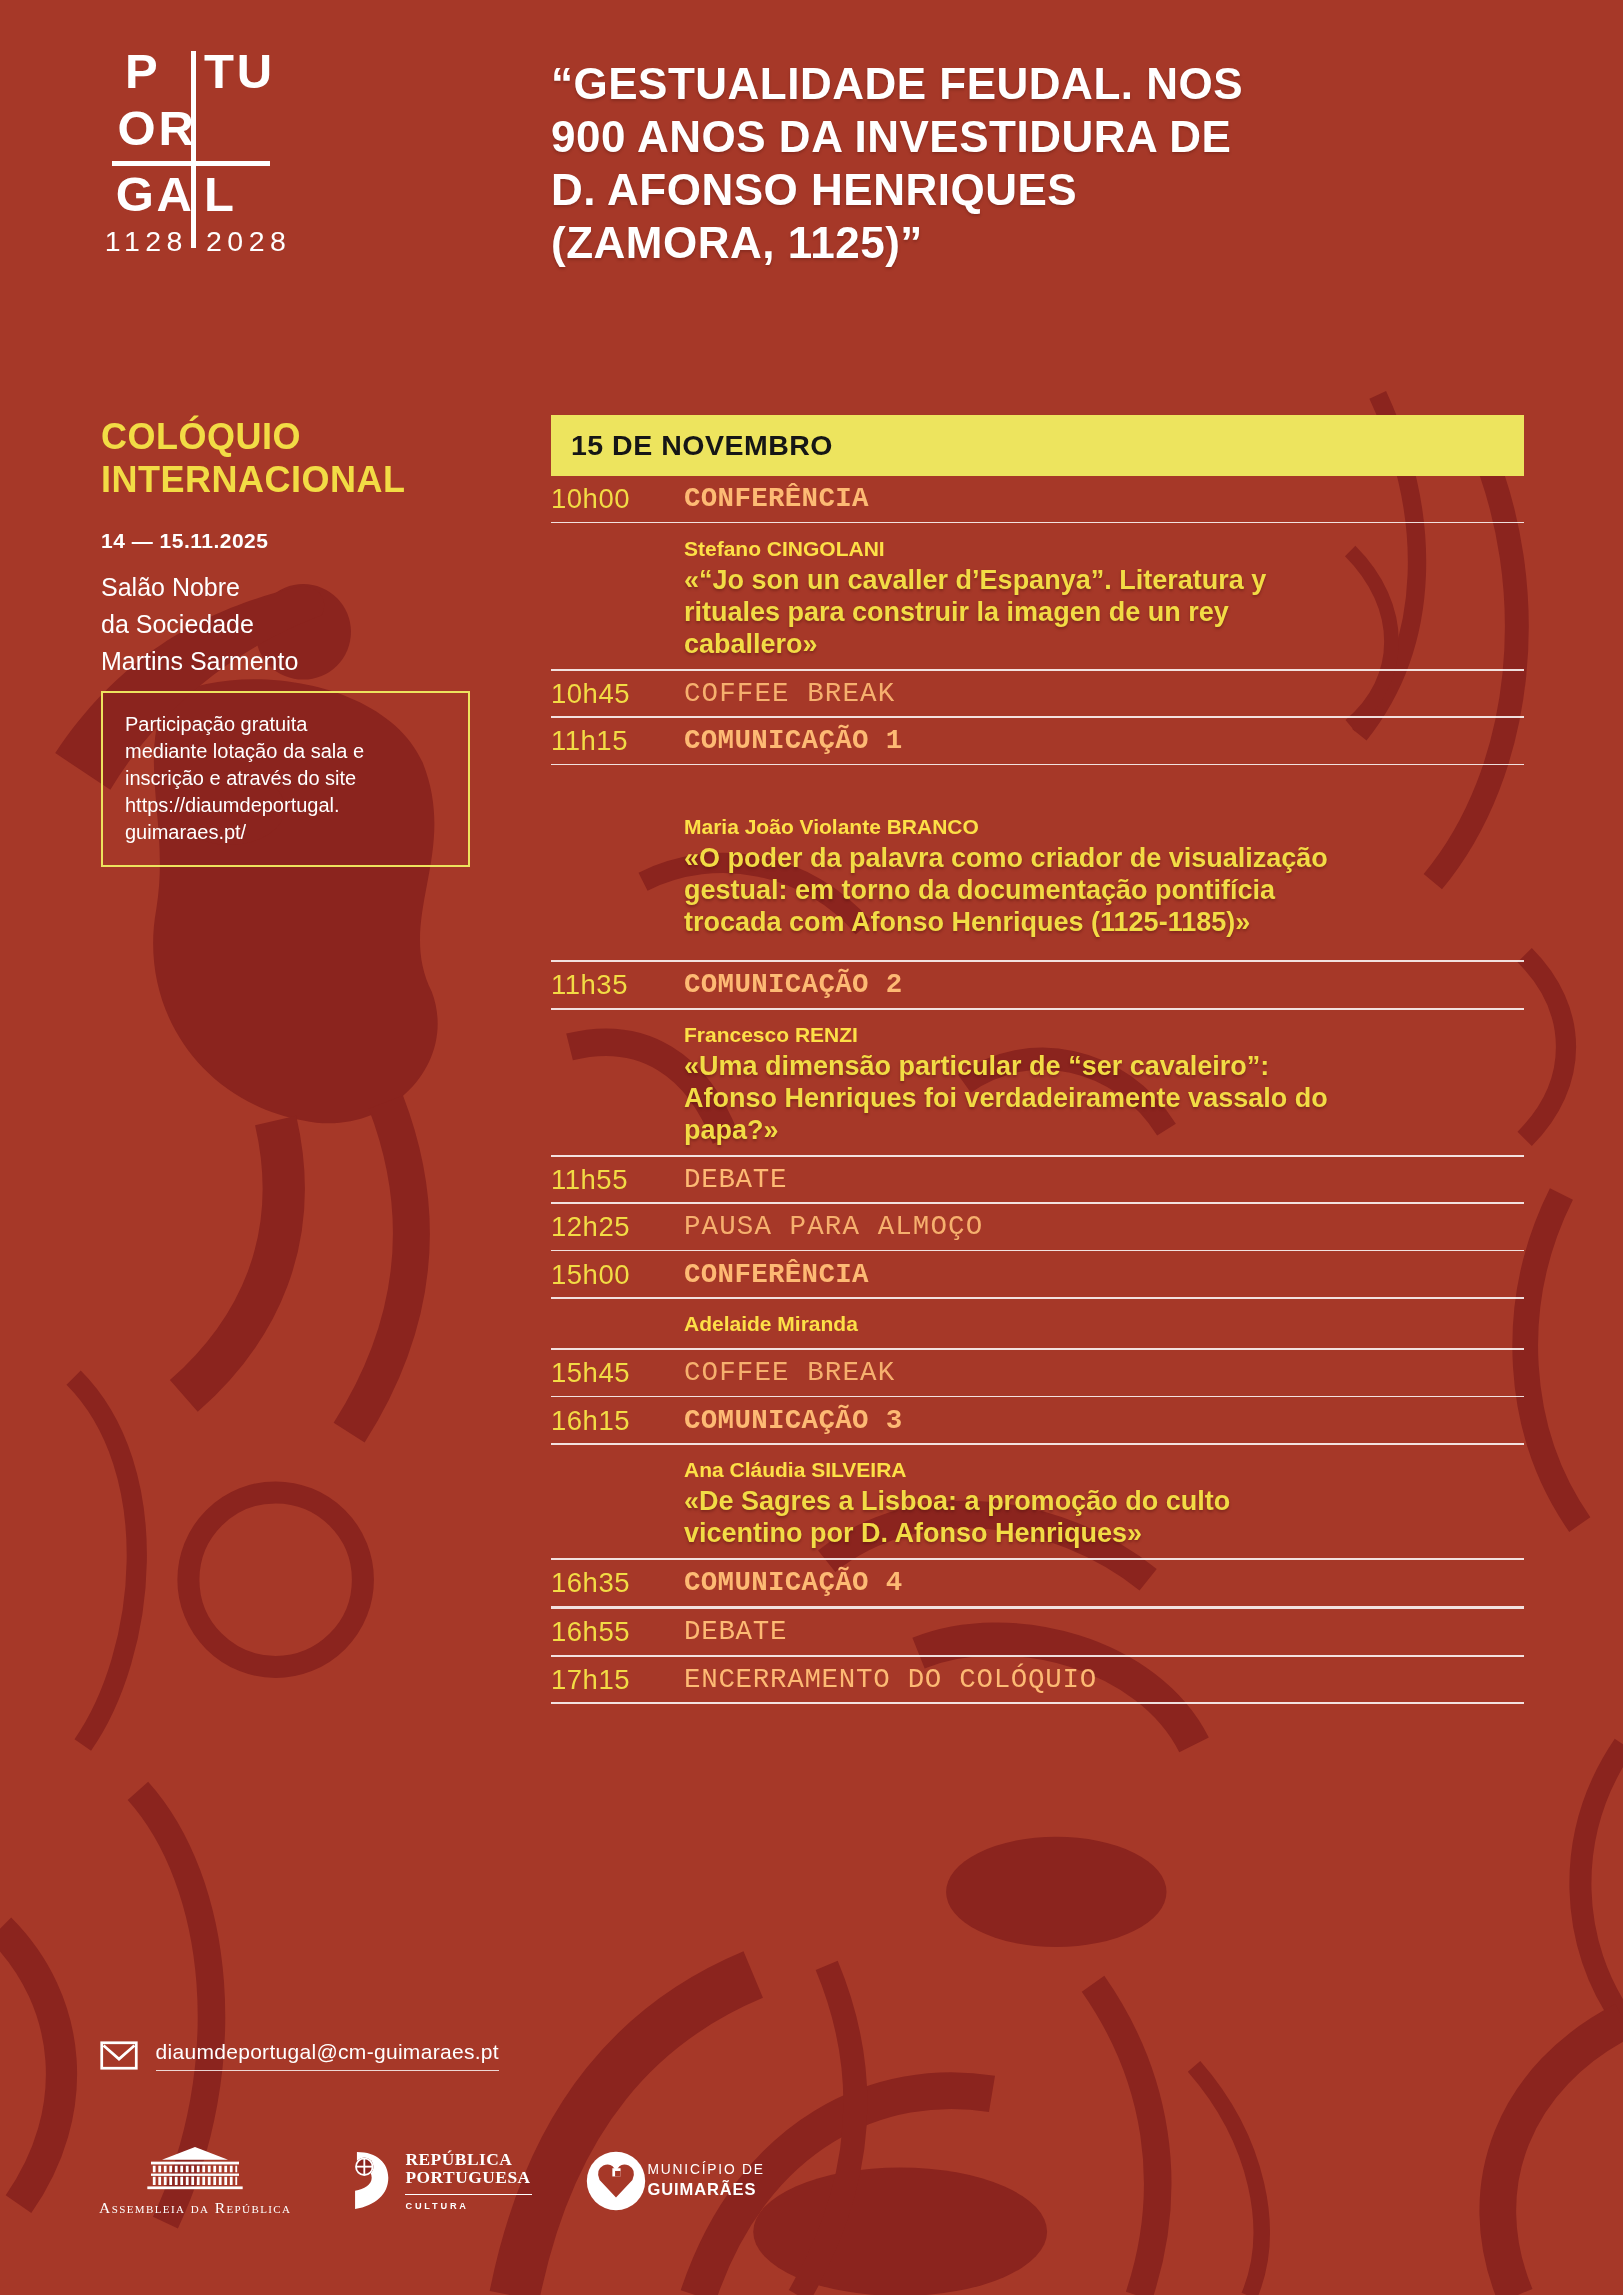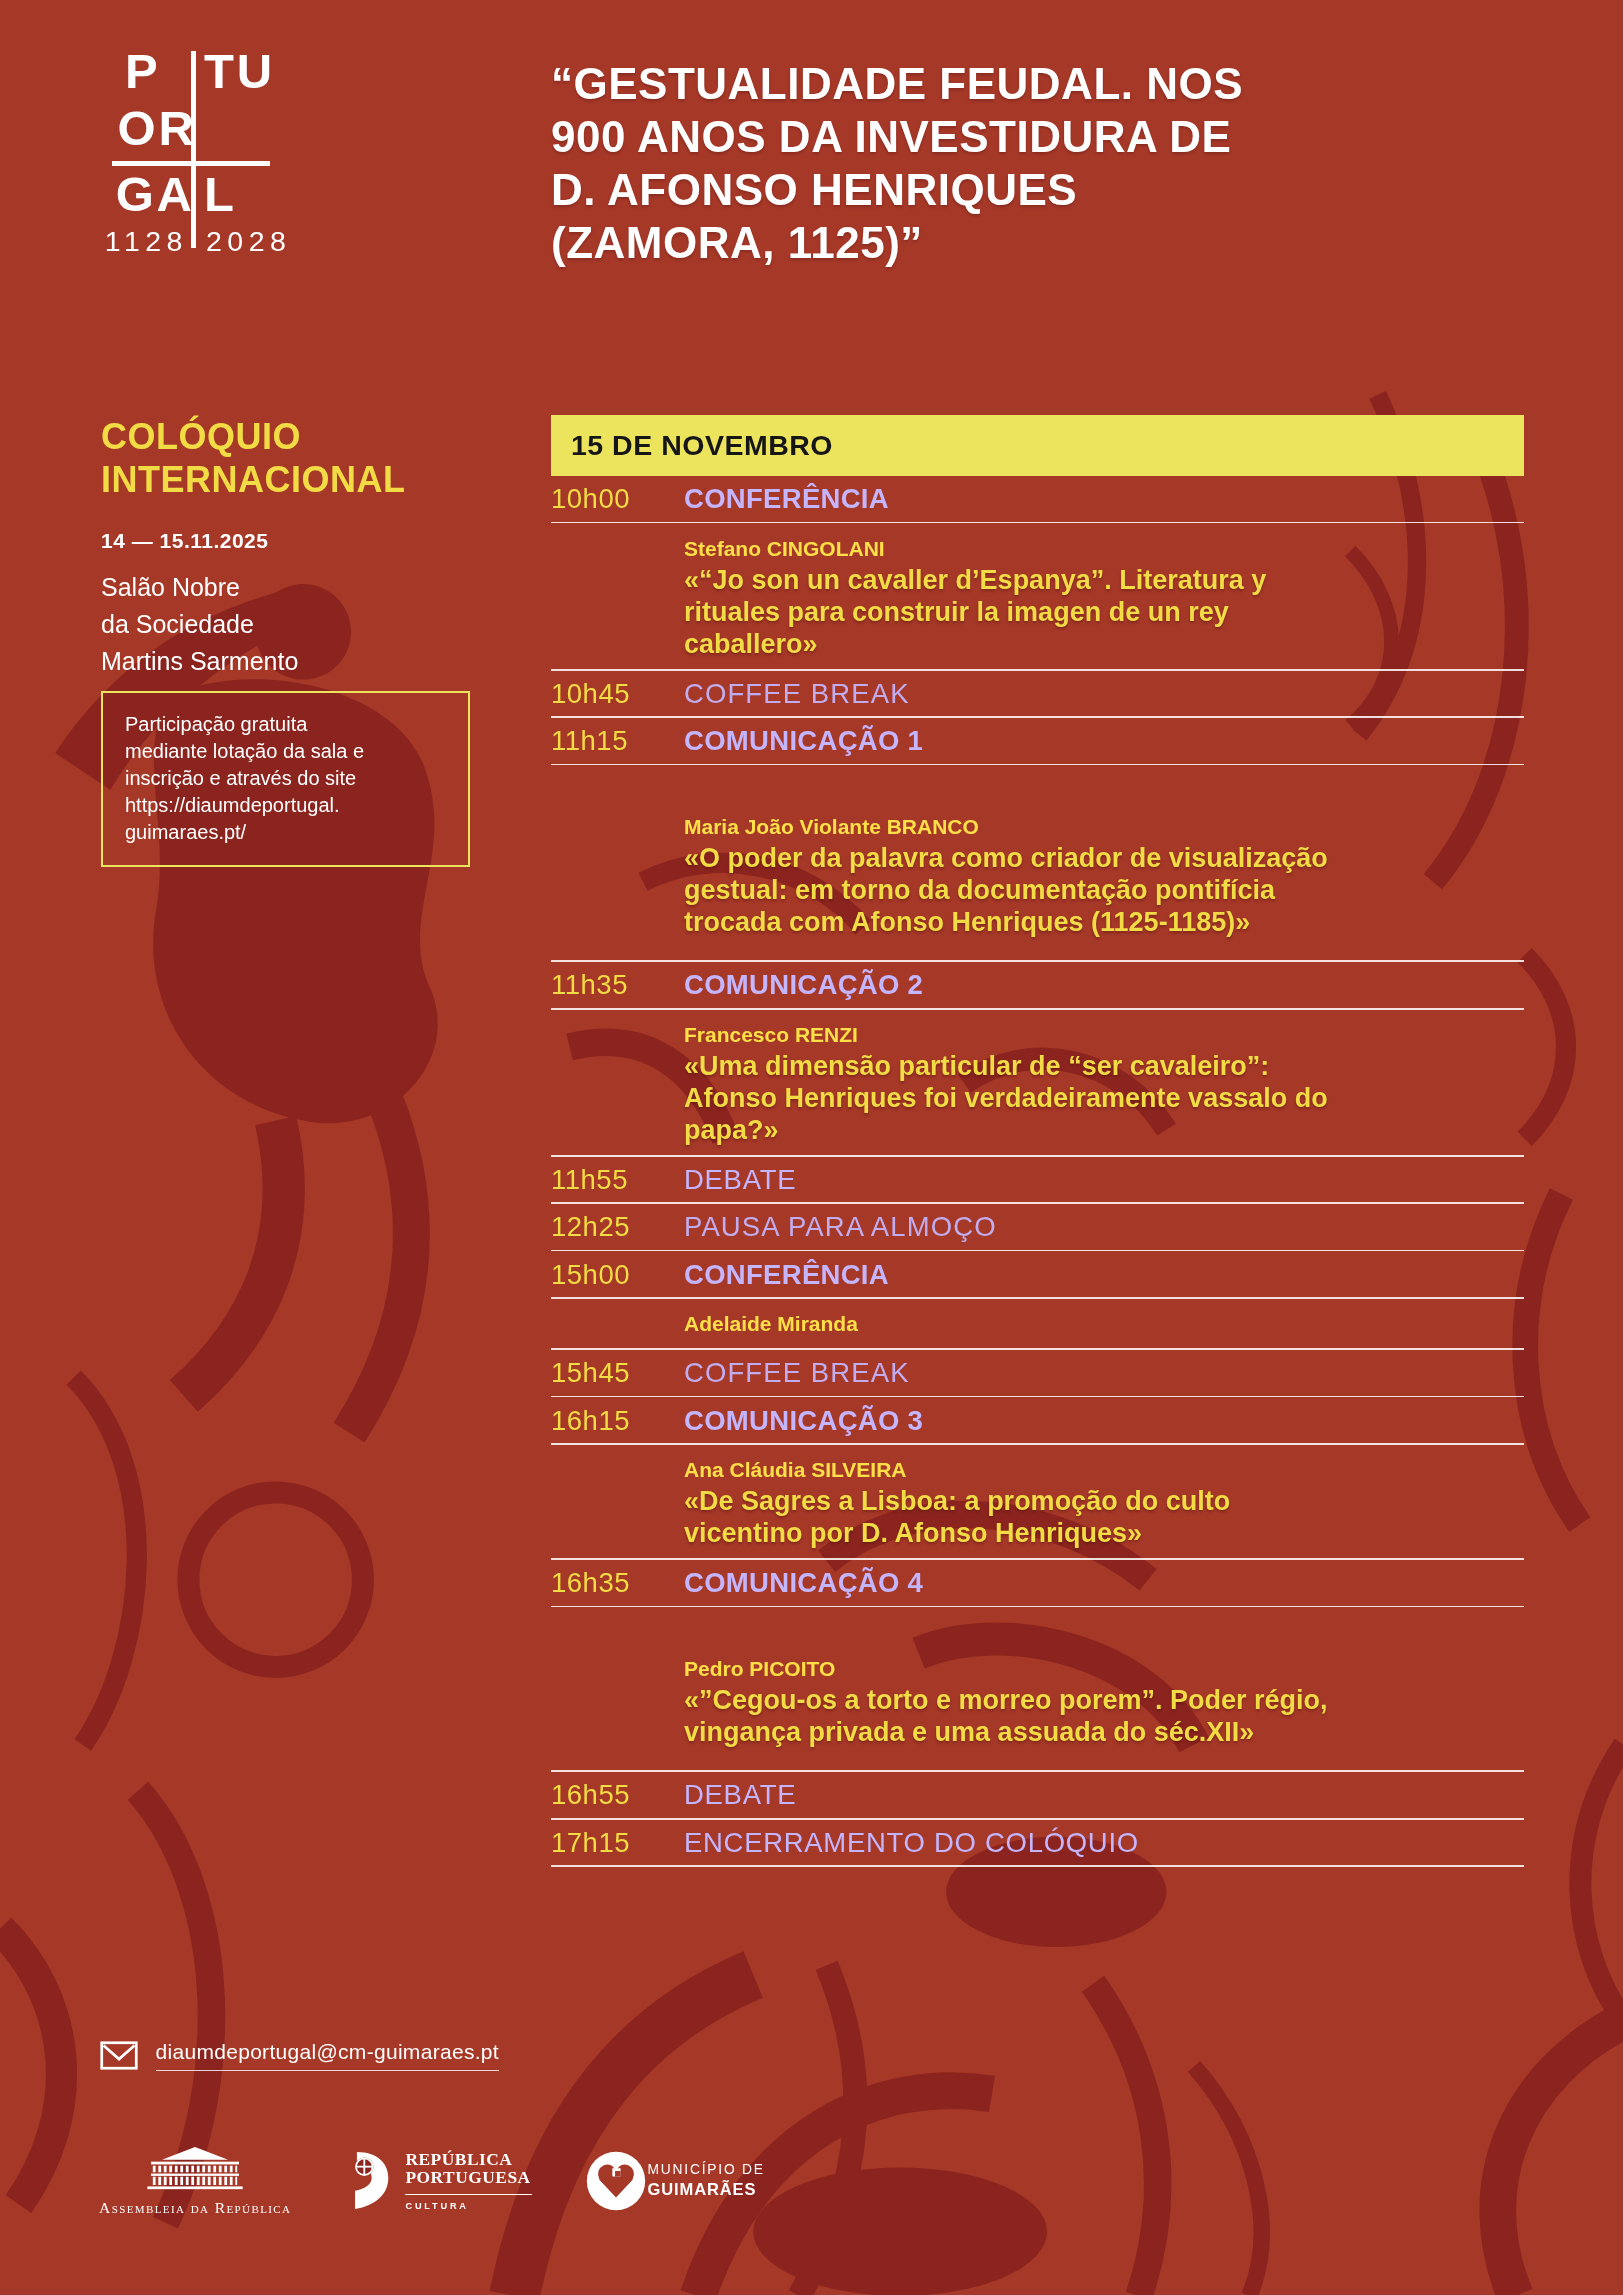--- a/index.html
+++ b/index.html
@@ -45,21 +45,21 @@
 
   
   .main{position:absolute;left:551px;top:415px;width:973px;}
   .band{
     height:61px;background:var(--band);display:flex;align-items:center;
     padding-left:20px;box-sizing:border-box;
     color:var(--ink);font-size:28.5px;font-weight:700;letter-spacing:0.5px;
   }
   .srow{display:flex;align-items:center;padding:8.3px 0;}
   .time{flex:0 0 133px;color:var(--yellow);font-size:27.5px;line-height:29px;letter-spacing:0.5px;}
-  .label{font-size:27.5px;line-height:29px;color:#c4b5fd;}
+  .label{font-size:27.5px;line-height:29px;color:#fdba74;font-family:Liberation Mono, monospace;}
   .label.bold{font-weight:700;letter-spacing:0.3px;}
   .label.light{font-weight:400;letter-spacing:1.1px;opacity:.93;}
   .label.regular{font-weight:400;letter-spacing:0.7px;}
   .sep{height:1.8px;background:rgba(255,255,255,.85);}
   .trow{padding:9.2px 0 9.2px 133px;}
   .trow.spaced{padding-top:46px;padding-bottom:22px;}
   .speaker{color:#fde047;font-weight:700;font-size:21px;line-height:31px;}
   .talk-title{
     color:var(--yellow);font-weight:700;font-size:27px;line-height:32px;
     white-space:pre-line;text-shadow:0 1.8px 2.8px rgba(60,10,10,.35);max-width:762px;
@@ -243,25 +243,20 @@
 vicentino por D. Afonso Henriques»</div>
     </div>
     <div class="sep"></div>
 
     <div class="srow">
       <span class="time">16h35</span>
       <span class="label bold">COMUNICAÇÃO 4</span>
     </div>
     <div class="sep"></div>
 
-    <div class="trow spaced">
-      <div class="speaker">Pedro PICOITO</div>
-      <div class="talk-title">«”Cegou-os a torto e morreo porem”. Poder régio,
-vingança privada e uma assuada do séc.XII»</div>
-    </div>
     <div class="sep"></div>
 
     <div class="srow">
       <span class="time">16h55</span>
       <span class="label regular">DEBATE</span>
     </div>
     <div class="sep"></div>
 
     <div class="srow">
       <span class="time">17h15</span>

